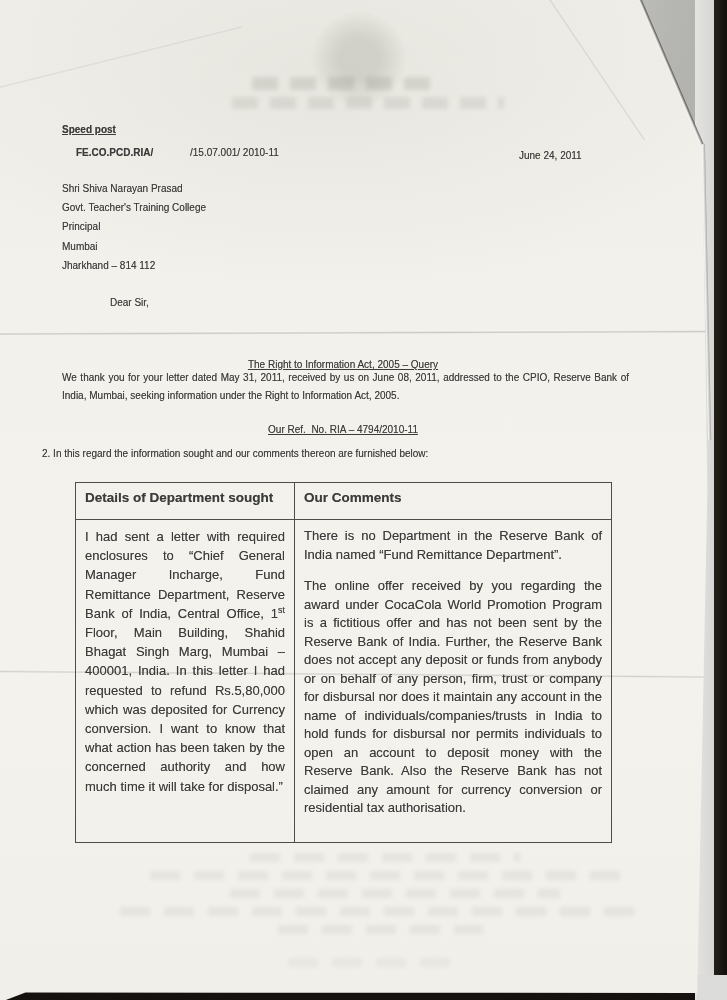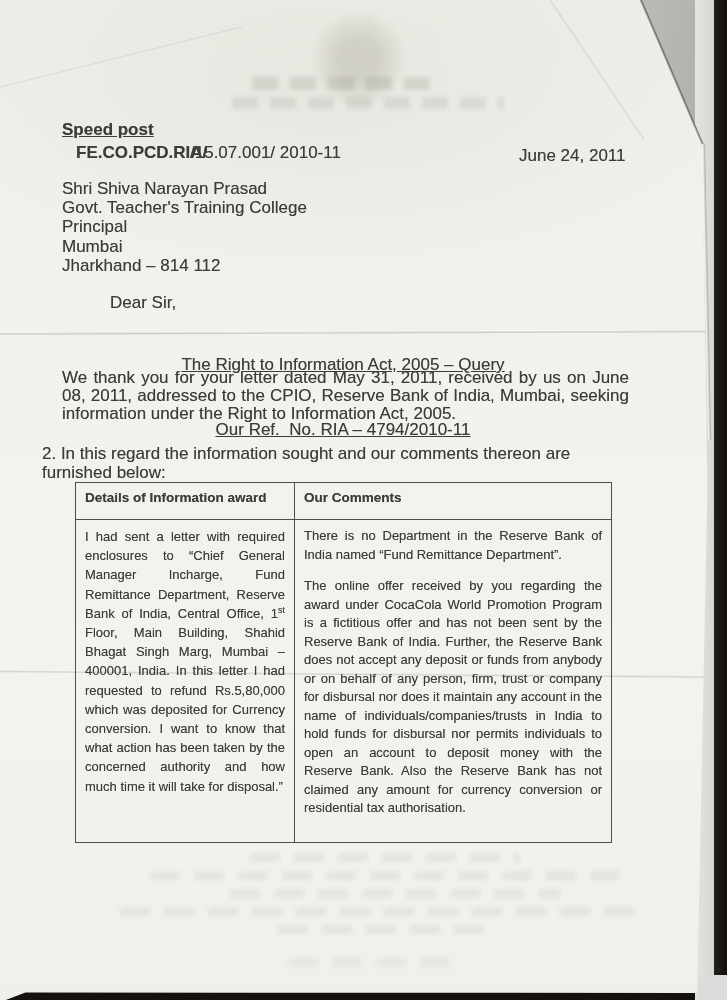--- a/index.html
+++ b/index.html
@@ -51,21 +51,21 @@
   .bleed{position:absolute;height:9px;filter:blur(2px);opacity:.08;
          background:repeating-linear-gradient(90deg,#5c5c54 0 30px,transparent 30px 44px);}
   .b1{left:250px;top:853px;width:270px;}
   .b2{left:150px;top:871px;width:470px;}
   .b3{left:230px;top:889px;width:330px;}
   .b4{left:120px;top:907px;width:520px;}
   .b5{left:278px;top:925px;width:205px;}
   .b6{left:288px;top:958px;width:165px;opacity:.06;}
 
   
-  .t{position:absolute;font-size:17px;line-height:19.2px;color:#3c3c3c;
+  .t{position:absolute;font-size:10px;line-height:19.2px;color:#3c3c3c;
      text-shadow:0 0 .4px rgba(70,70,70,.6);}
   .speed{left:62px;top:120px;font-weight:bold;text-decoration:underline;}
   .refpre{left:76px;top:143px;font-weight:bold;}
   .refnum{left:190px;top:143px;}
   .date{left:519px;top:146px;}
   .addr{left:62px;top:179px;}
   .addr div{line-height:19.2px;}
   .salut{left:62px;top:293px;margin-left:48px;}
   .subject{left:62px;top:311px;width:562px;text-align:center;line-height:21.5px;white-space:pre-wrap;}
   .subject .sub{text-decoration:underline;}
@@ -127,21 +127,21 @@
     <div class="t subject">
       <div><span class="sub">The Right to Information Act, 2005 – Query</span></div>
       <div><span class="sub">Our Ref.  No. RIA – 4794/2010-11</span></div>
     </div>
 
     <div class="t p1">We thank you for your letter dated May 31, 2011, received by us on June 08, 2011, addressed to the CPIO, Reserve Bank of India, Mumbai, seeking information under the Right to Information Act, 2005.</div>
     <div class="t p2">2. In this regard the information sought and our comments thereon are furnished below:</div>
 
     <div class="tbl">
       <div class="trh">
-        <div class="cell col1 th">Details of Information award</div>
+        <div class="cell col1 th">Details of Department sought</div>
         <div class="cell col2 th">Our Comments</div>
       </div>
       <div class="trb">
         <div class="cell col1 body-cell"><span>I had sent a letter with required enclosures to “Chief General Manager Incharge, Fund Remittance Department, Reserve Bank of India, Central Office, 1</span><sup>st</sup><span> Floor, Main Building, Shahid Bhagat Singh Marg, Mumbai – 400001, India. In this letter I had requested to refund Rs.5,80,000 which was deposited for Currency conversion. I want to know that what action has been taken by the concerned authority and how much time it will take for disposal.”</span></div>
         <div class="cell col2 body-cell">
           <p class="pp">There is no Department in the Reserve Bank of India named “Fund Remittance Department”.</p>
           <p class="pp">The online offer received by you regarding the award under CocaCola World Promotion Program is a fictitious offer and has not been sent by the Reserve Bank of India. Further, the Reserve Bank does not accept any deposit or funds from anybody or on behalf of any person, firm, trust or company for disbursal nor does it maintain any account in the name of individuals/companies/trusts in India to hold funds for disbursal nor permits individuals to open an account to deposit money with the Reserve Bank. Also the Reserve Bank has not claimed any amount for currency conversion or residential tax authorisation.</p>
         </div>
       </div>
     </div>

